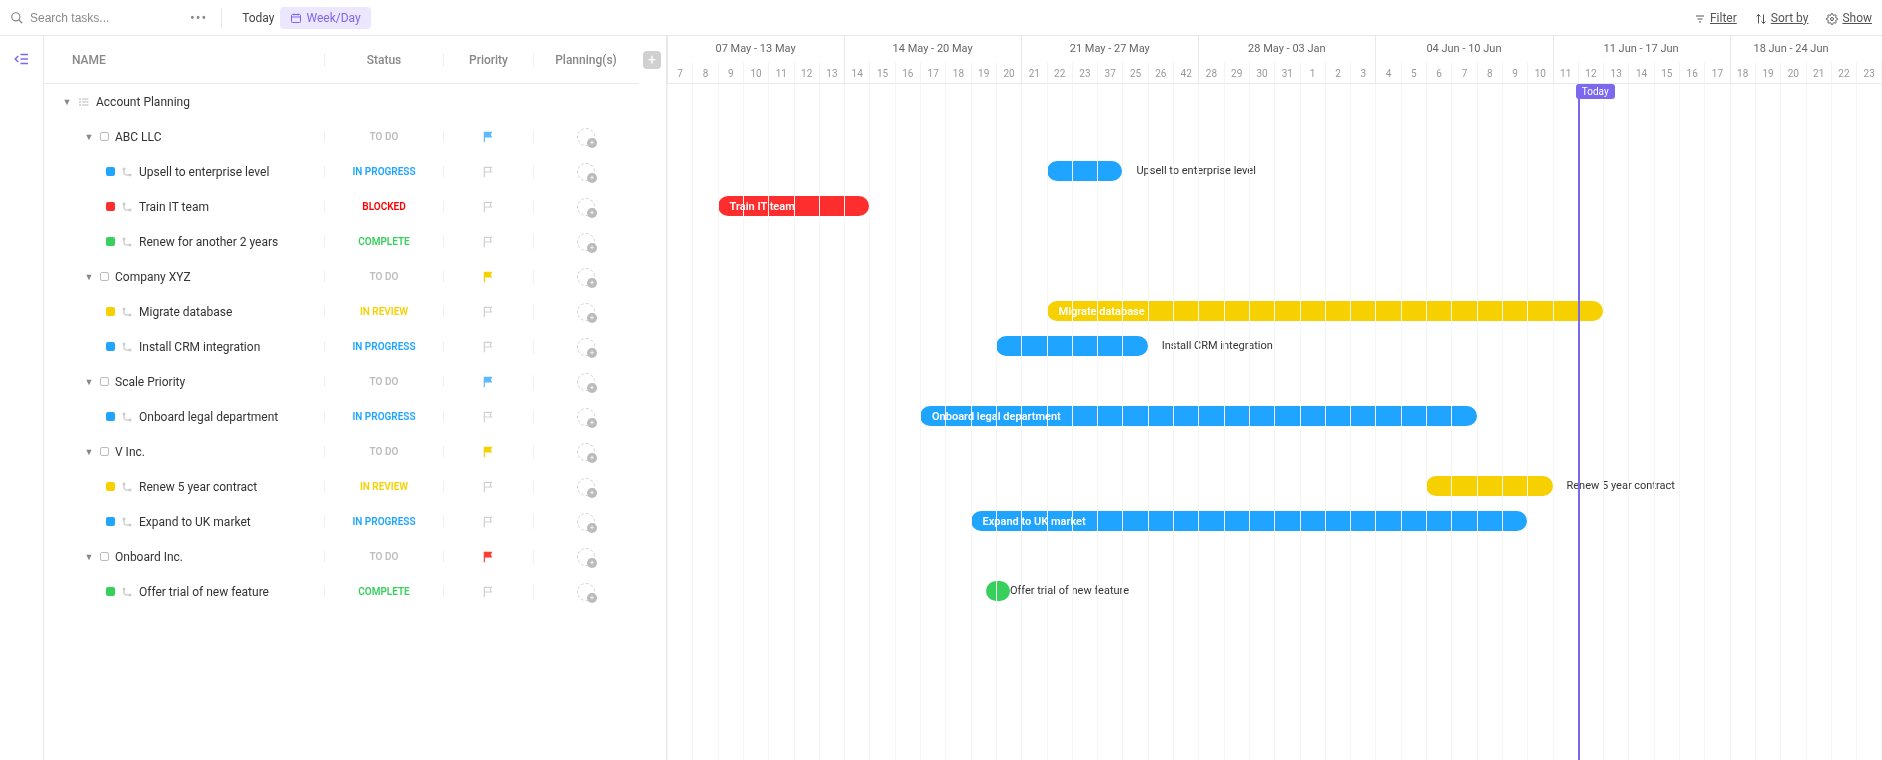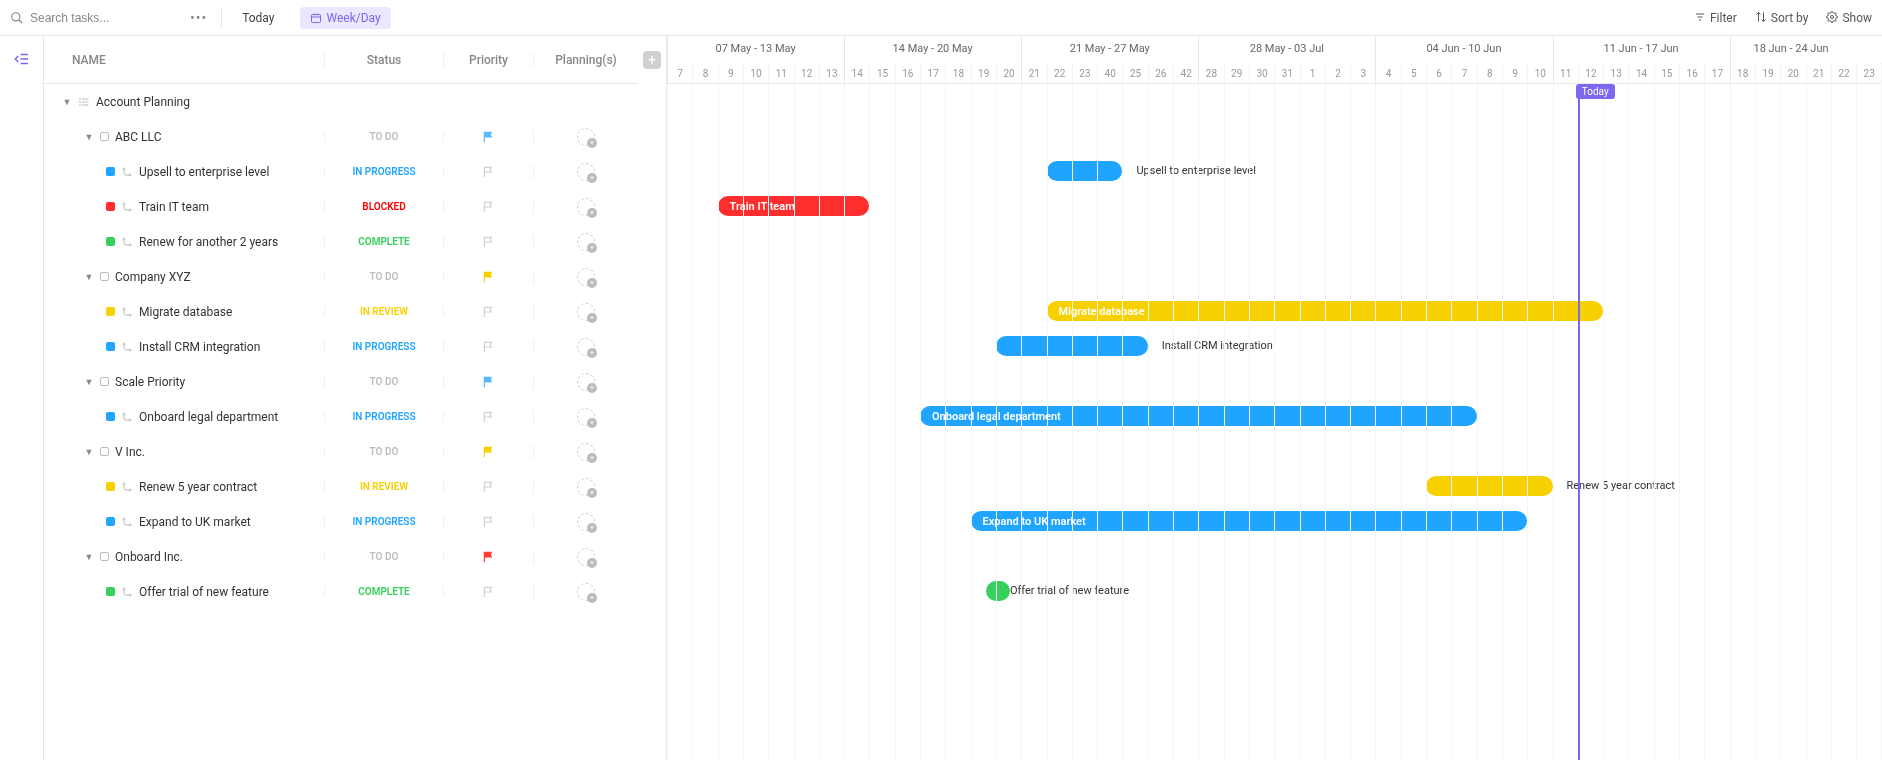--- a/index.html
+++ b/index.html
@@ -6,23 +6,23 @@
 body { font-family: -apple-system, BlinkMacSystemFont, "Segoe UI", Roboto, sans-serif; font-size: 12px; color: #333; background: #fff; width: 1882px; height: 760px; overflow: hidden; }
 
 
 .top-toolbar { height: 36px; border-bottom: 1px solid #e8e8e8; display: flex; align-items: center; padding: 0 10px; }
 .search-wrap { display: flex; align-items: center; gap: 6px; color: #888; flex: 0 0 auto; }
 .search-input { border: none; outline: none; font-size: 12px; width: 140px; color: #333; }
 .search-input::placeholder { color: #888; }
 .top-more { margin-left: 20px; color: #888; font-size: 14px; letter-spacing: 1px; cursor: pointer; }
 .top-divider { width: 1px; height: 20px; background: #e8e8e8; margin: 0 14px; }
 .btn-today { color: #444; font-size: 12px; cursor: pointer; padding: 4px 6px; }
-.btn-weekday { background: #ece6ff; color: #7b68ee; border-radius: 4px; padding: 4px 10px; font-size: 12px; cursor: pointer; display: inline-flex; align-items: center; gap: 4px; margin-left: 20px; }
+.btn-weekday { background: #ece6ff; color: #7b68ee; border-radius: 4px; padding: 4px 10px; font-size: 12px; cursor: pointer; display: inline-flex; align-items: center; gap: 4px; }
 .top-right { margin-left: auto; display: flex; align-items: center; gap: 18px; color: #555; font-size: 12px; }
-.top-right .item { display: inline-flex; align-items: flex-start; gap: 4px; cursor: pointer; }
+.top-right .item { display: inline-flex; align-items: flex-end; gap: 4px; cursor: pointer; text-decoration: underline; }
 
 
 .main { display: flex; height: calc(760px - 36px); }
 .left-pane { display: flex; border-right: 1px solid #e8e8e8; }
 .collapse-col { width: 44px; border-right: 1px solid #e8e8e8; display: flex; justify-content: center; padding-top: 14px; }
 .collapse-icon { color: #7b68ee; cursor: pointer; }
 
 .task-table { width: 594px; }
 .task-header { height: 48px; display: flex; border-bottom: 1px solid #e8e8e8; align-items: center; font-size: 12px; color: #888; font-weight: 500; }
 .col-name { width: 280px; padding-left: 28px; }
@@ -447,21 +447,21 @@
       <div class="add-col-btn">+</div>
     </div>
   </div>
 
   <div class="timeline" id="timeline">
     <div class="timeline-header">
       <div class="week-labels" id="week-labels">
           <div class="week-label" style="left: 88.55px;">07 May - 13 May</div>
           <div class="week-label" style="left: 265.65px;">14 May - 20 May</div>
           <div class="week-label" style="left: 442.75px;">21 May - 27 May</div>
-          <div class="week-label" style="left: 619.85px;">28 May - 03 Jul</div>
+          <div class="week-label" style="left: 619.85px;">28 May - 03 Jan</div>
           <div class="week-label" style="left: 796.95px;">04 Jun - 10 Jun</div>
           <div class="week-label" style="left: 974.05px;">11 Jun - 17 Jun</div>
           <div class="week-label" style="left: 1124px;">18 Jun - 24 Jun</div>
         </div>
       <div class="day-row" id="day-row">
           <div class="day-cell" style="left: 0px;">7</div>
           <div class="day-cell" style="left: 25.3px;">8</div>
           <div class="day-cell" style="left: 50.6px;">9</div>
           <div class="day-cell" style="left: 75.9px;">10</div>
           <div class="day-cell" style="left: 101.2px;">11</div>
@@ -470,21 +470,21 @@
           <div class="day-cell" style="left: 177.1px;">14</div>
           <div class="day-cell" style="left: 202.4px;">15</div>
           <div class="day-cell" style="left: 227.7px;">16</div>
           <div class="day-cell" style="left: 253px;">17</div>
           <div class="day-cell" style="left: 278.3px;">18</div>
           <div class="day-cell" style="left: 303.6px;">19</div>
           <div class="day-cell" style="left: 328.9px;">20</div>
           <div class="day-cell" style="left: 354.2px;">21</div>
           <div class="day-cell" style="left: 379.5px;">22</div>
           <div class="day-cell" style="left: 404.8px;">23</div>
-          <div class="day-cell" style="left: 430.1px;">40</div>
+          <div class="day-cell" style="left: 430.1px;">37</div>
           <div class="day-cell" style="left: 455.4px;">25</div>
           <div class="day-cell" style="left: 480.7px;">26</div>
           <div class="day-cell" style="left: 506px;">42</div>
           <div class="day-cell" style="left: 531.3px;">28</div>
           <div class="day-cell" style="left: 556.6px;">29</div>
           <div class="day-cell" style="left: 581.9px;">30</div>
           <div class="day-cell" style="left: 607.2px;">31</div>
           <div class="day-cell" style="left: 632.5px;">1</div>
           <div class="day-cell" style="left: 657.8px;">2</div>
           <div class="day-cell" style="left: 683.1px;">3</div>

